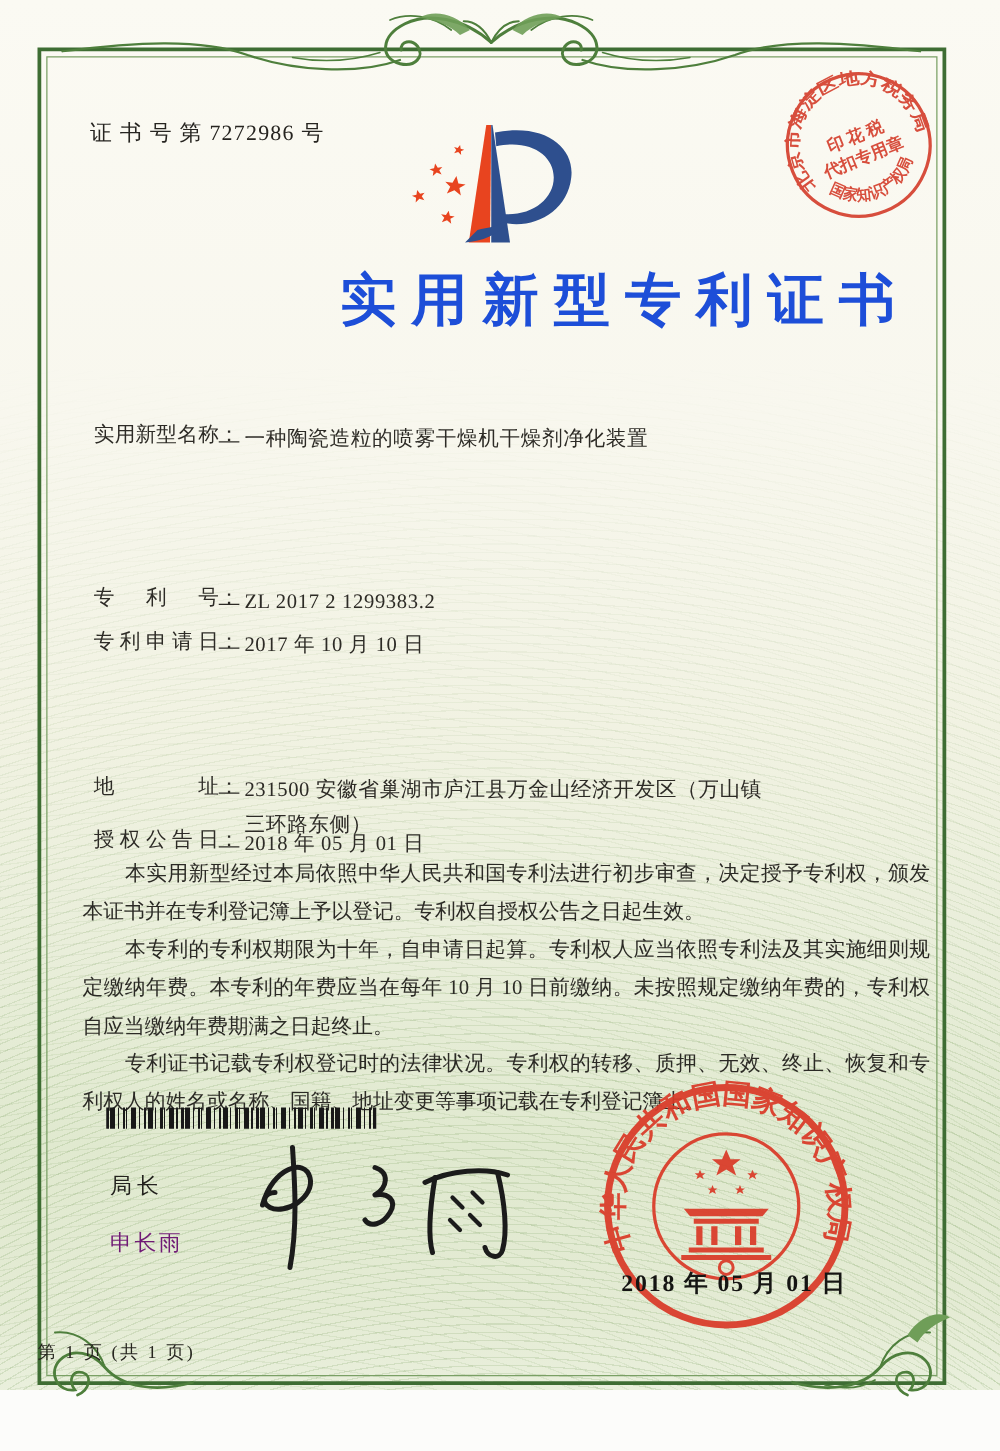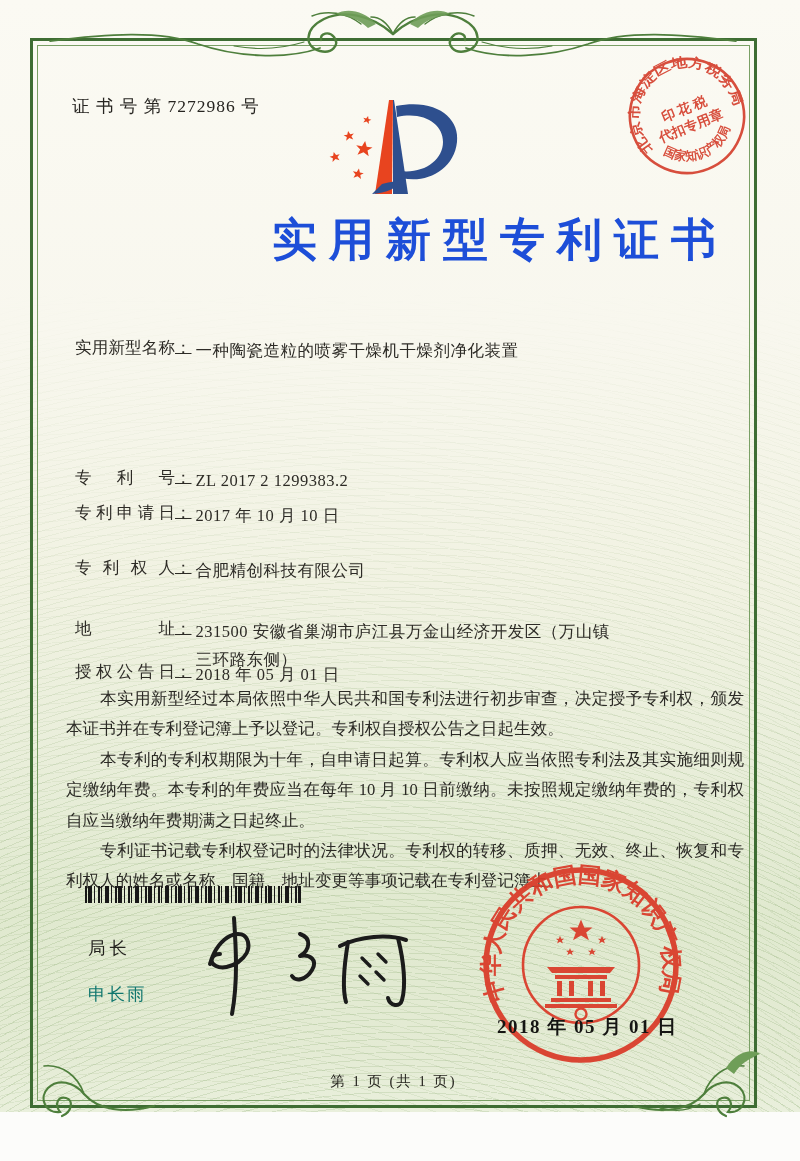--- a/index.html
+++ b/index.html
@@ -44,23 +44,23 @@
     background:repeating-linear-gradient(90deg,
       #181818 0 2px, rgba(0,0,0,0) 2px 3px,
       #181818 3px 7px, rgba(0,0,0,0) 7px 9px,
       #181818 9px 10px, rgba(0,0,0,0) 10px 13px,
       #181818 13px 15px, rgba(0,0,0,0) 15px 16px,
       #181818 16px 17px, rgba(0,0,0,0) 17px 20px,
       #181818 20px 24px, rgba(0,0,0,0) 24px 26px,
       #181818 26px 27px, rgba(0,0,0,0) 27px 30px);
   }
   .sig-title{position:absolute;left:88px;top:936px;font-size:17.5px;letter-spacing:4px;color:#23221e;}
-  .sig-name{position:absolute;left:88px;top:982px;font-size:17.5px;letter-spacing:2px;color:#0f766e;}
+  .sig-name{position:absolute;left:88px;top:982px;font-size:17.5px;letter-spacing:2px;color:#701a75;}
   .sealdate{position:absolute;left:497px;top:1014px;font-size:19px;font-weight:600;letter-spacing:1.5px;color:#151513;z-index:7;}
-  .footer{position:absolute;left:30px;top:1072px;width:727px;text-align:center;font-size:14.5px;letter-spacing:2px;color:#26251f;}
+  .footer{position:absolute;left:30px;top:1072px;width:727px;text-align:left;font-size:14.5px;letter-spacing:2px;color:#26251f;}
   svg{display:block;}
 </style>
 </head>
 <body>
 
 <div class="page">
   <div class="paper"></div>
   <div class="waves"></div>
   <div class="bottom-margin"></div>
 
@@ -147,23 +147,20 @@
   <div class="title">实用新型专利证书</div>
 
   <div class="row" style="top:337px;">
     <span class="flabel">实用新型名称</span><span class="fcolon">：</span><span class="fvalue">一种陶瓷造粒的喷雾干燥机干燥剂净化装置</span>
   </div>
   <div class="row" style="top:447px;margin-top:20px;">
     <span class="flabel">专利号</span><span class="fcolon">：</span><span class="fvalue">ZL 2017 2 1299383.2</span>
   </div>
   <div class="row" style="top:502px;">
     <span class="flabel">专利申请日</span><span class="fcolon">：</span><span class="fvalue">2017 年 10 月 10 日</span>
-  </div>
-  <div class="row" style="top:557px;">
-    <span class="flabel">专利权人</span><span class="fcolon">：</span><span class="fvalue">合肥精创科技有限公司</span>
   </div>
   <div class="row addr" style="top:606px;margin-top:12px;">
     <span class="flabel">地址</span><span class="fcolon">：</span><span class="fvalue">231500 安徽省巢湖市庐江县万金山经济开发区（万山镇三环路东侧）</span>
   </div>
   <div class="row" style="top:661px;width:670px;">
     <span class="flabel">授权公告日</span><span class="fcolon">：</span><span class="fvalue">2018 年 05 月 01 日</span>
   </div>
 
   <div class="paras">
     <p>本实用新型经过本局依照中华人民共和国专利法进行初步审查，决定授予专利权，颁发本证书并在专利登记簿上予以登记。专利权自授权公告之日起生效。</p>

